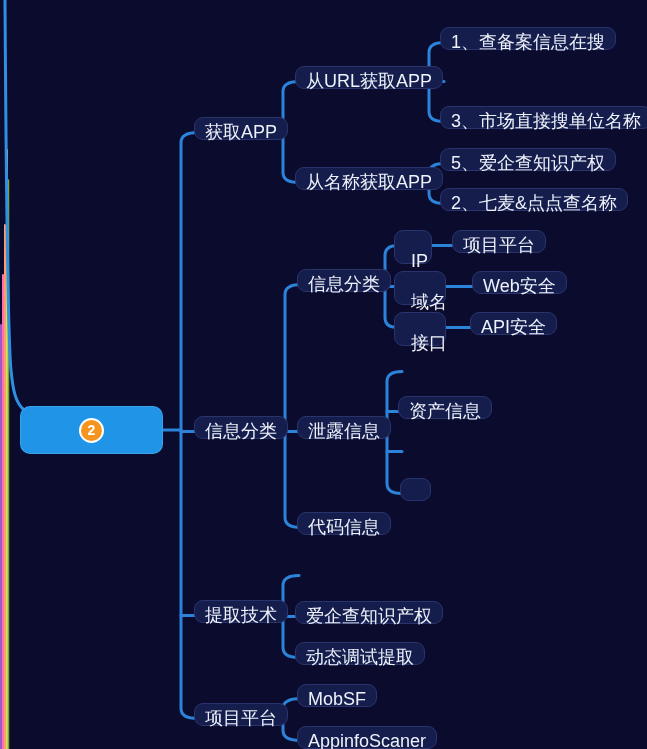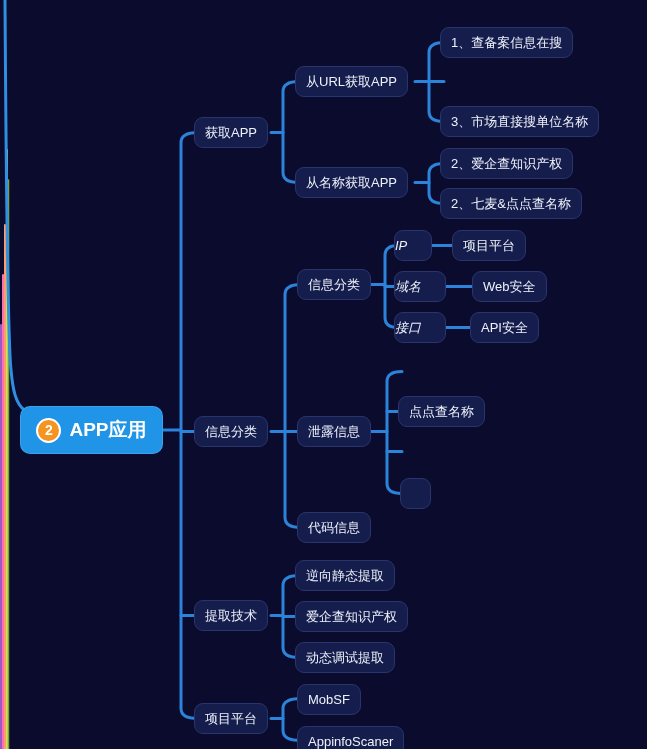--- a/index.html
+++ b/index.html
@@ -17,26 +17,26 @@
   #canvas{position:absolute;inset:0;width:647px;height:749px;}
   svg.links{position:absolute;left:0;top:0;z-index:1;}
   svg.links path{fill:none;stroke:var(--connector);stroke-width:3;stroke-linecap:round;stroke-linejoin:round;}
   svg.links path.edge-blue{stroke:var(--edge-blue);stroke-width:3;}
   svg.links path.s-violet{stroke:var(--stripe-violet);stroke-width:2;}
   svg.links path.s-pink{stroke:var(--stripe-pink);stroke-width:2;}
   svg.links path.s-orange{stroke:var(--stripe-orange);stroke-width:2;}
   svg.links path.s-green{stroke:var(--stripe-green);stroke-width:2;}
   svg.links path.s-olive{stroke:var(--stripe-olive);stroke-width:1.5;}
   .node{
-    position:absolute;z-index:2;box-sizing:border-box;height:31px;line-height:29px;
+    position:absolute;z-index:2;box-sizing:border-box;height:23px;line-height:29px;
     padding:0 10px;border-radius:9px;background:var(--node-fill);
     border:1px solid var(--node-border);color:var(--node-text);
-    font-size:13px;white-space:nowrap;cursor:default;
+    font-size:18px;white-space:nowrap;cursor:default;
   }
-  .node.ctr{padding:0;font-style:italic;}
+  .node.ctr{padding:16px;}
   .node.empty{width:31px;padding:0;}
   .root{
     position:absolute;z-index:3;box-sizing:border-box;height:48px;width:143px;
     border-radius:10px;background:var(--root-fill);color:var(--root-text);
     display:flex;align-items:center;justify-content:center;gap:8px;
     font-size:19px;font-weight:bold;box-shadow:0 0 0 1px rgba(255,255,255,.12) inset;
   }
   .badge{
     width:25px;height:25px;border-radius:50%;background:var(--badge-fill);
     border:2px solid #ffffff;box-sizing:border-box;color:#ffffff;
@@ -91,49 +91,47 @@
     <path d="M271,615.5 H283"></path>
     <path d="M299,575.5 Q283,575.5 283,585.5 V647.5 Q283,657.5 299,657.5"></path>
     <path d="M283,616.5 H299"></path>
 
     <path d="M271,718.5 H283"></path>
     <path d="M301,698.5 Q283,698.5 283,708.5 V730.5 Q283,740.5 301,740.5"></path>
   </svg>
 
   <div class="root" style="left:20px;top:406px">
     <span class="badge">2</span>
-    <span>APP应用</span>
   </div>
 
   <div class="node" style="left:194px;top:117px">获取APP</div>
   <div class="node" style="left:194px;top:416px">信息分类</div>
   <div class="node" style="left:194px;top:600px">提取技术</div>
   <div class="node" style="left:194px;top:703px">项目平台</div>
 
   <div class="node" style="left:295px;top:66px">从URL获取APP</div>
   <div class="node" style="left:440px;top:27px">1、查备案信息在搜</div>
   <div class="node" style="left:440px;top:106px">3、市场直接搜单位名称</div>
   <div class="node" style="left:295px;top:167px">从名称获取APP</div>
-  <div class="node" style="left:440px;top:148px">2、爱企查知识产权</div>
+  <div class="node" style="left:440px;top:148px">5、爱企查知识产权</div>
   <div class="node" style="left:440px;top:188px">2、七麦&amp;点点查名称</div>
 
   <div class="node" style="left:297px;top:269px">信息分类</div>
   <div class="node ctr" style="left:394px;top:230px;width:38px">IP</div>
   <div class="node" style="left:452px;top:230px">项目平台</div>
   <div class="node ctr" style="left:394px;top:271px;width:52px">域名</div>
   <div class="node" style="left:472px;top:271px">Web安全</div>
   <div class="node ctr" style="left:394px;top:312px;width:52px">接口</div>
   <div class="node" style="left:470px;top:312px">API安全</div>
 
   <div class="node" style="left:297px;top:416px">泄露信息</div>
-  <div class="node" style="left:398px;top:396px">点点查名称</div>
+  <div class="node" style="left:398px;top:396px">资产信息</div>
   <div class="node empty" style="left:400px;top:478px"></div>
 
   <div class="node" style="left:297px;top:512px">代码信息</div>
 
-  <div class="node" style="left:295px;top:560px">逆向静态提取</div>
   <div class="node" style="left:295px;top:601px">爱企查知识产权</div>
   <div class="node" style="left:295px;top:642px">动态调试提取</div>
 
   <div class="node" style="left:297px;top:684px">MobSF</div>
   <div class="node" style="left:297px;top:726px">AppinfoScaner</div>
 
 </div>
 
 </body></html>

